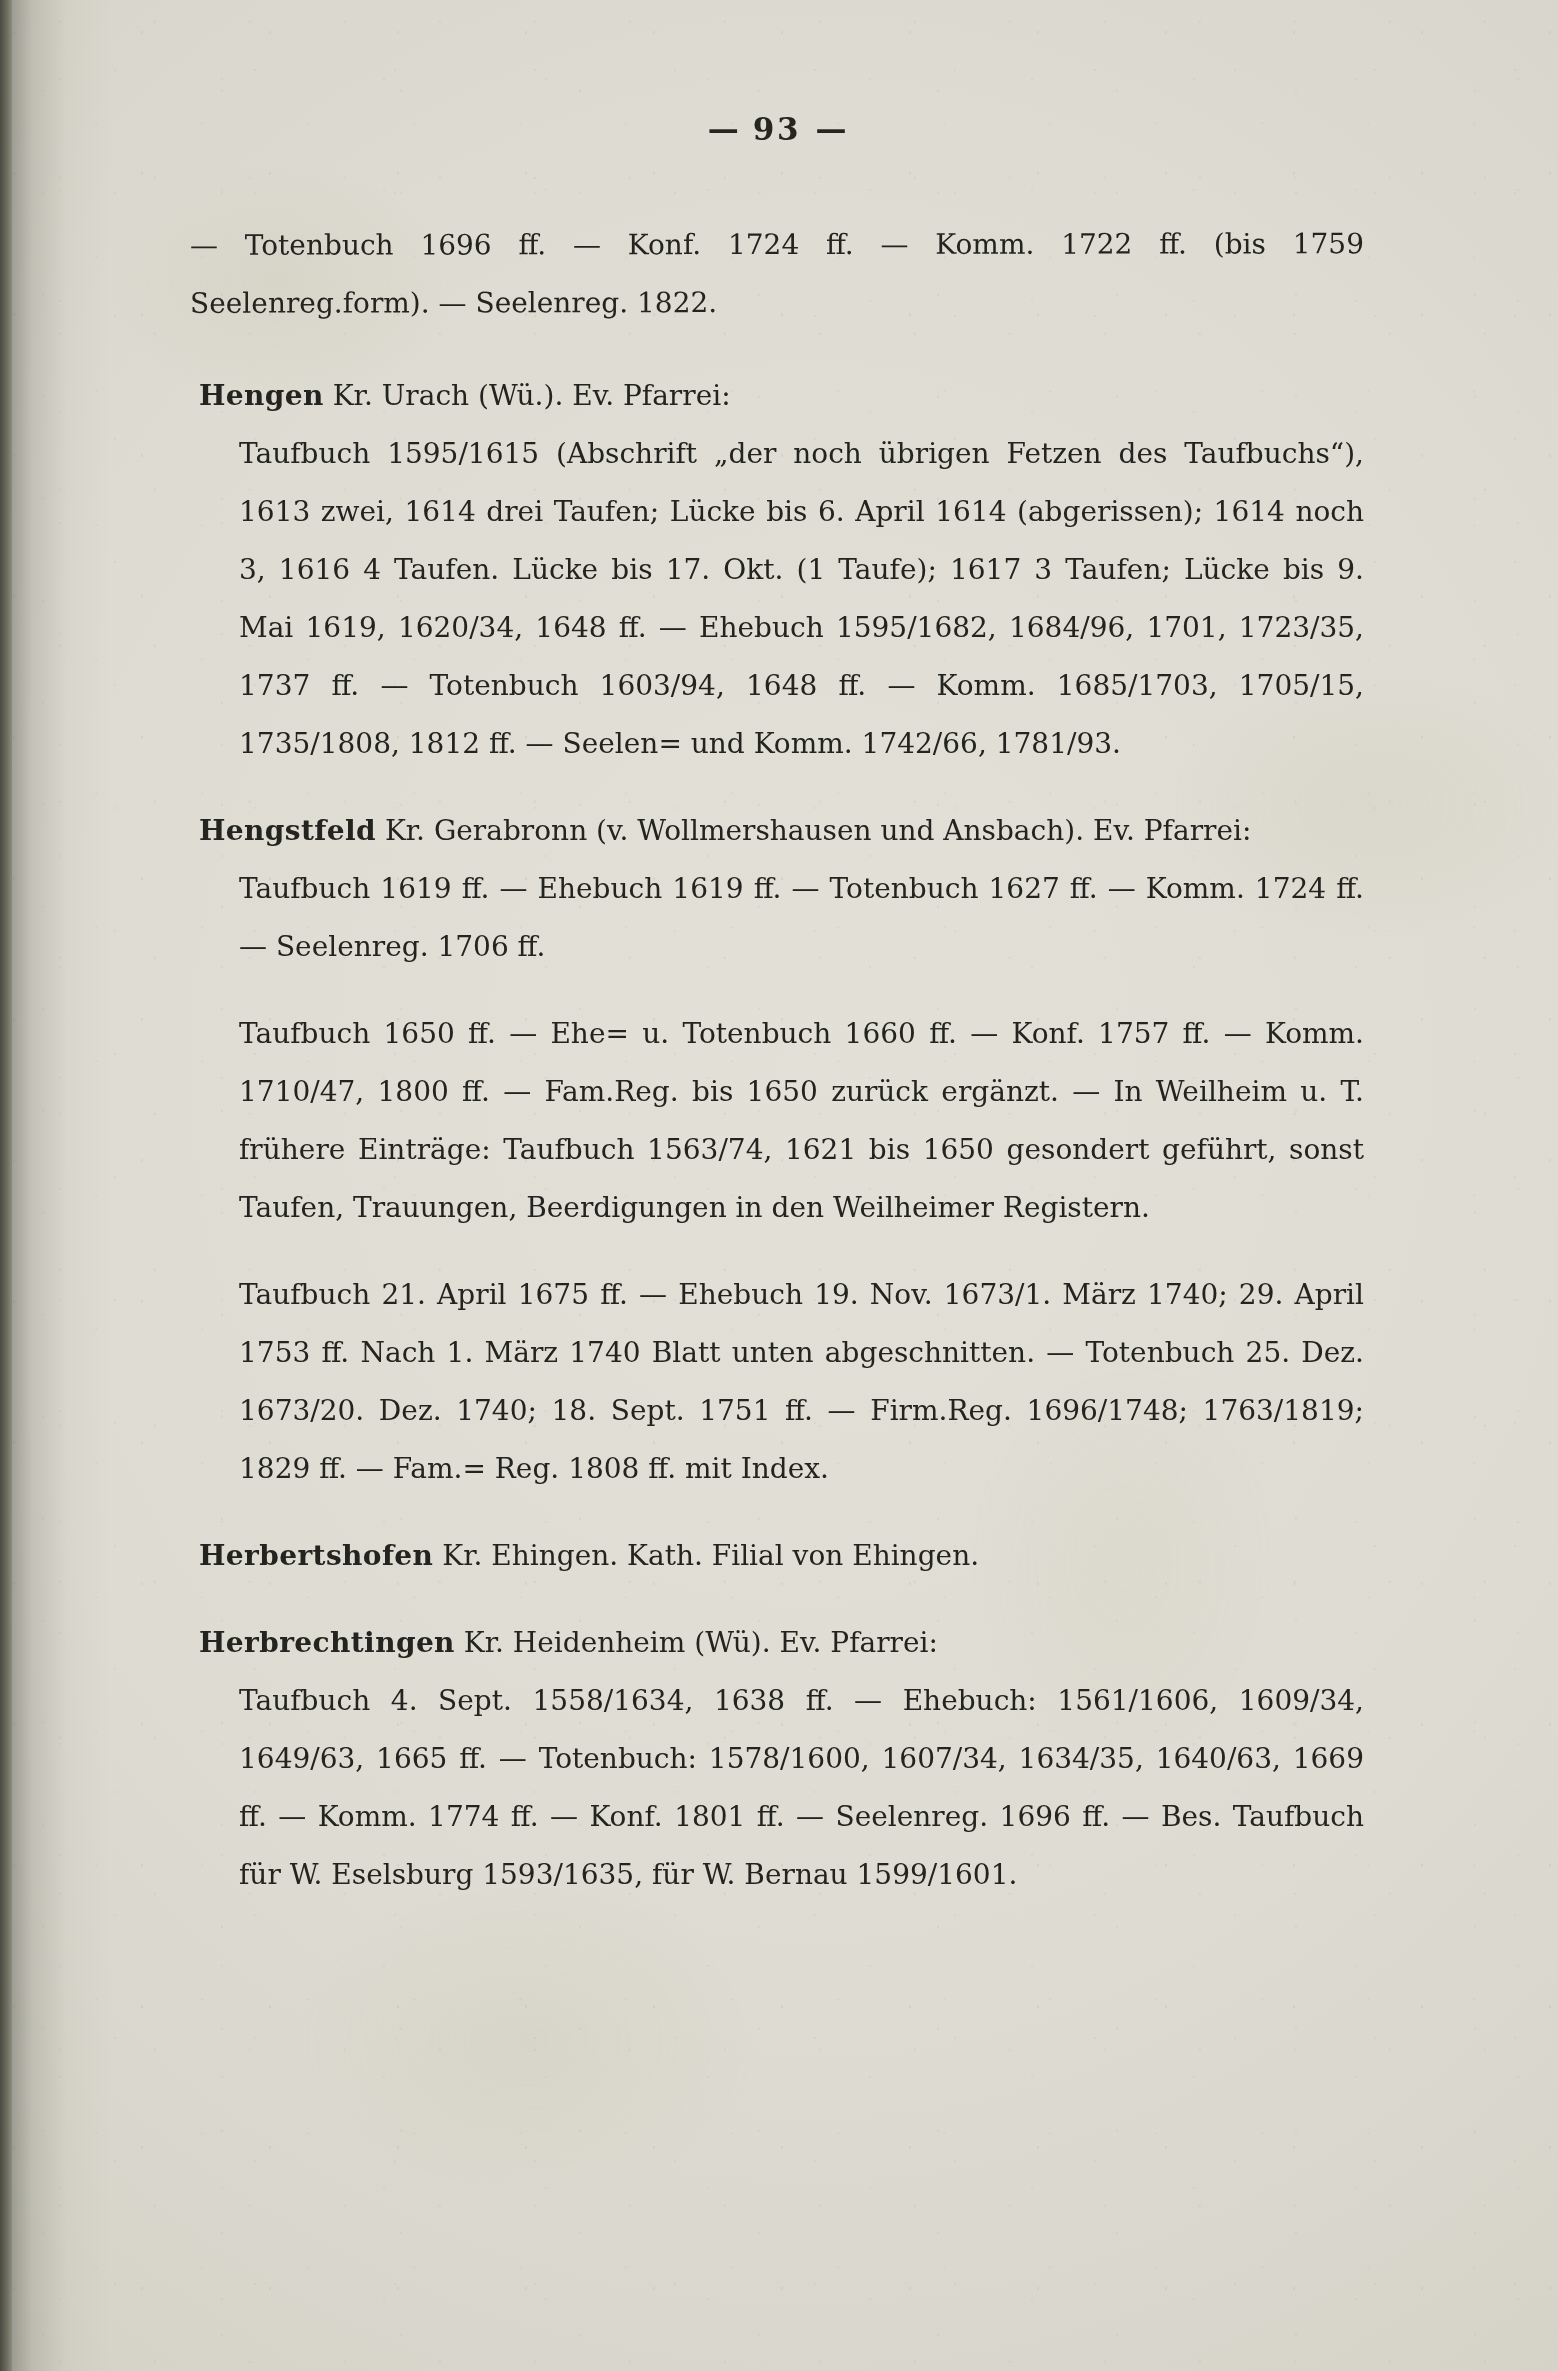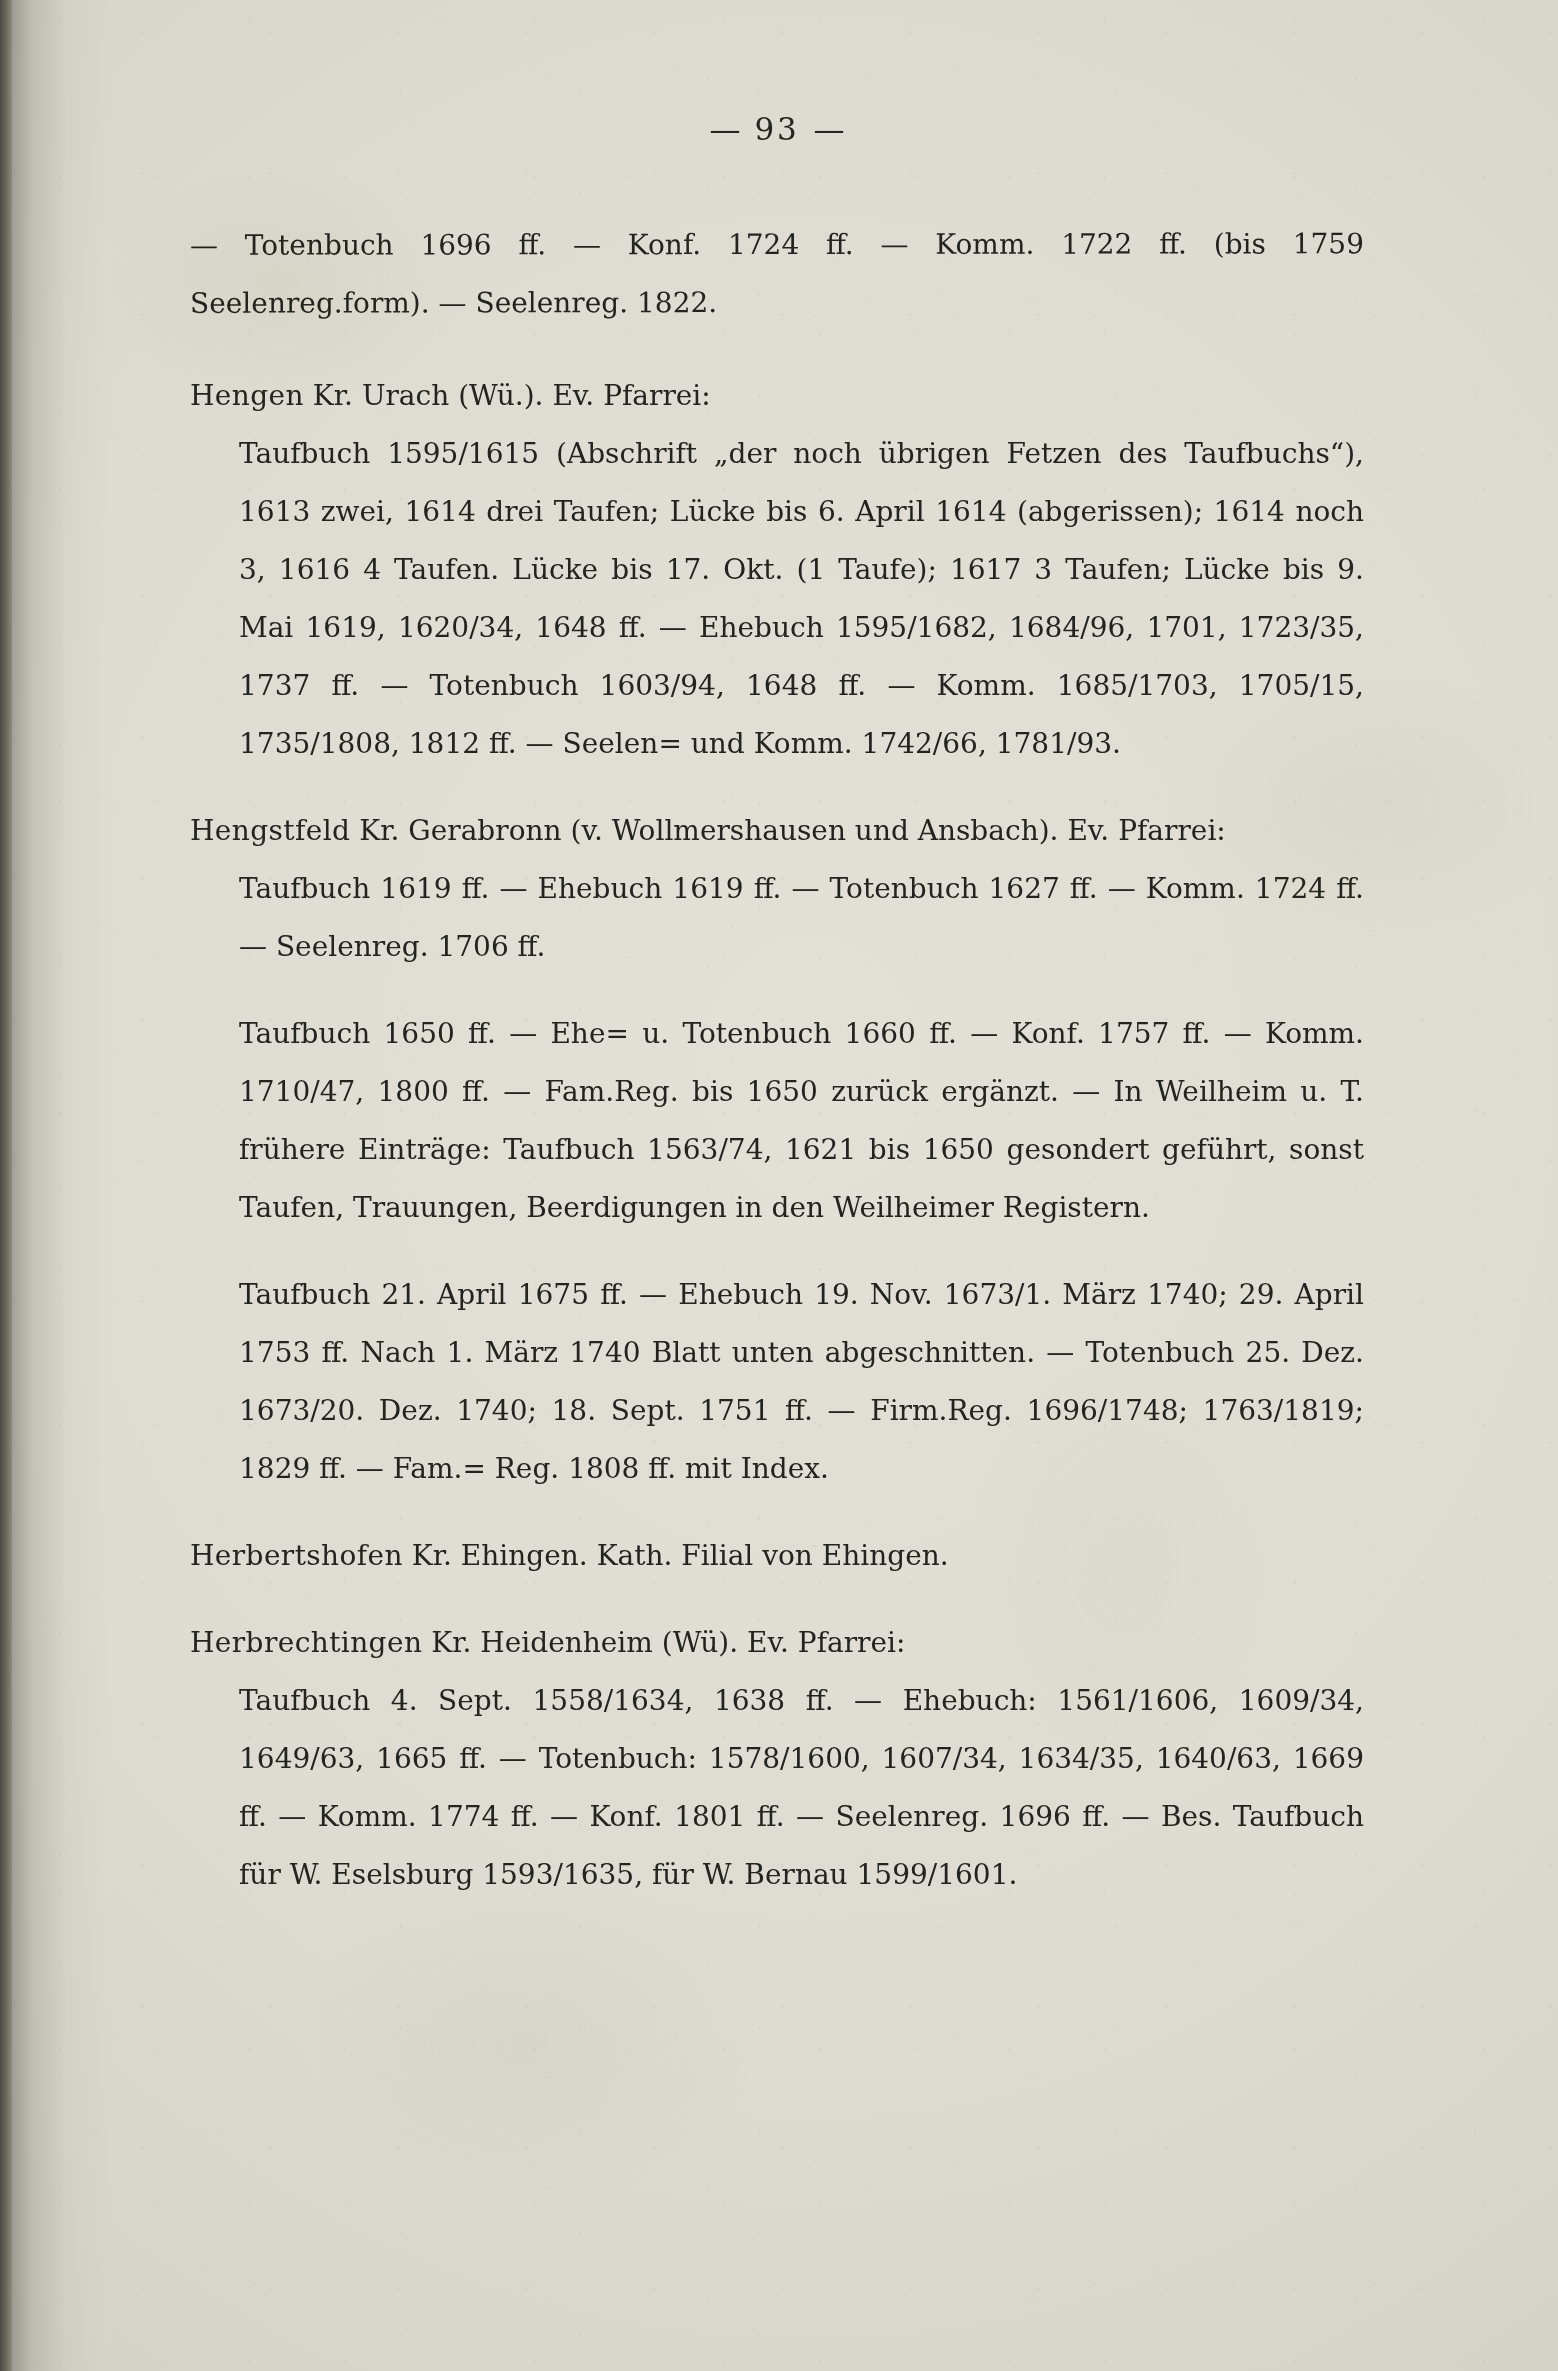--- a/index.html
+++ b/index.html
@@ -84,20 +84,21 @@
     width: 1174px;
   }
 
   .folio {
     text-align: center;
     font-family: "DejaVu Serif", "Liberation Serif", serif;
     font-size: 31px;
     letter-spacing: 2.8px;
     color: #25261f;
     margin: 0 0 69px 0;
+    font-weight: bold;
   }
   .folio .rule { letter-spacing: 0; padding: 0 14px; }
 
   
   .fraktur {
     font-family: "DejaVu Serif", "Liberation Serif", serif;
     font-size: 28px;
     line-height: 58px;
     text-align: justify;
     text-justify: inter-word;
@@ -107,22 +108,23 @@
 
   .entry { margin: 0 0 6.6px 0; }
 
   
   .entry-head {
     margin: 0;
     padding-left: 49px;
     text-indent: -49px;
   }
   .headword {
-    font-weight: normal;
+    font-weight: bold;
     letter-spacing: 0.4px;
+    margin-left: 9px;
   }
 
   
   .entry-body {
     margin: 0;
     padding-left: 49px;
   }
 
   .gap-sm { height: 22.5px; }
   .gap-md { height: 28px; }

